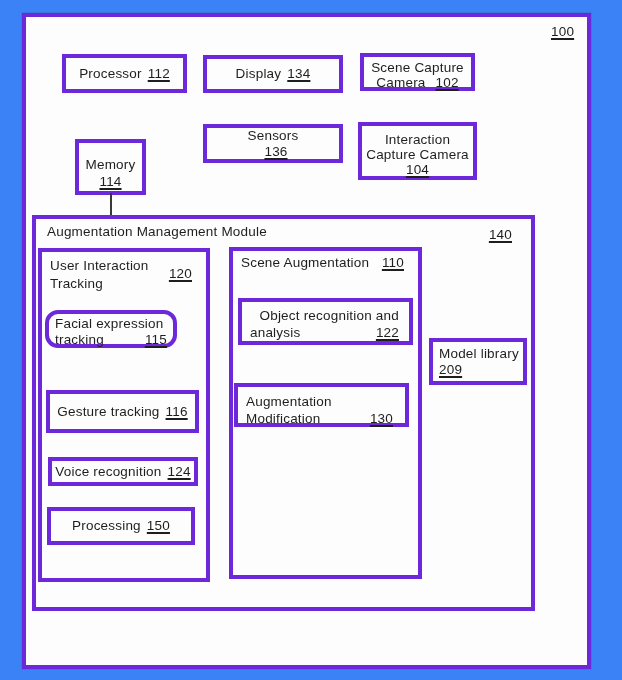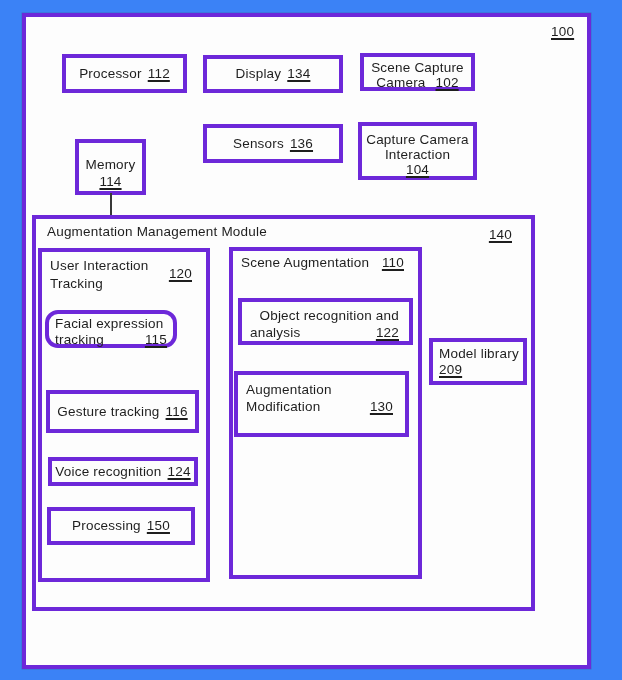--- a/index.html
+++ b/index.html
@@ -55,28 +55,28 @@
   </div>
 
   <div class="box" style="left:360px;top:53px;width:115px;height:38px;text-align:center;padding-top:3px;line-height:15px;">
     <div>Scene Capture</div>
     <div>
       <span>Camera</span>
       <span class="ref gap">102</span>
     </div>
   </div>
 
-  <div class="box center" style="left:203px;top:124px;width:140px;height:39px;">
+  <div class="box center" style="left:203px;top:124px;width:140px;height:39px;flex-direction:column;">
     <span class="nowrap">Sensors</span>
     <span class="ref gap">136</span>
   </div>
 
   <div class="box" style="left:358px;top:122px;width:119px;height:58px;text-align:center;padding-top:6px;line-height:15px;">
+    <div>Interaction</div>
     <div>Capture Camera</div>
-    <div>Interaction</div>
     <div class="ref">104</div>
   </div>
 
   <div class="box" style="left:75px;top:139px;width:71px;height:56px;text-align:center;padding-top:13px;line-height:17px;">
     <div>Memory</div>
     <div class="ref">114</div>
   </div>
   <div class="connector" style="left:110px;top:193px;width:2px;height:24px;"></div>
 
   <div class="box" style="left:32px;top:215px;width:503px;height:396px;">
@@ -123,21 +123,21 @@
   </div>
 
   <div class="box" style="left:238px;top:298px;width:175px;height:47px;padding:5px 10px 0 8px;line-height:17px;text-align:right;">
     <div>Object recognition and</div>
     <div class="row">
       <span>analysis</span>
       <span class="ref">122</span>
     </div>
   </div>
 
-  <div class="box" style="left:234px;top:371px;width:175px;height:66px;padding:6px 12px 0 8px;line-height:17px;">
+  <div class="box" style="left:234px;top:383px;width:175px;height:44px;padding:6px 12px 0 8px;line-height:17px;">
     <div>Augmentation</div>
     <div class="row">
       <span>Modification</span>
       <span class="ref">130</span>
     </div>
   </div>
 
   <div class="box" style="left:429px;top:338px;width:98px;height:47px;padding:4px 4px 0 6px;line-height:16px;">
     <div class="nowrap">Model library</div>
     <div class="ref" style="display:inline-block;">209</div>

